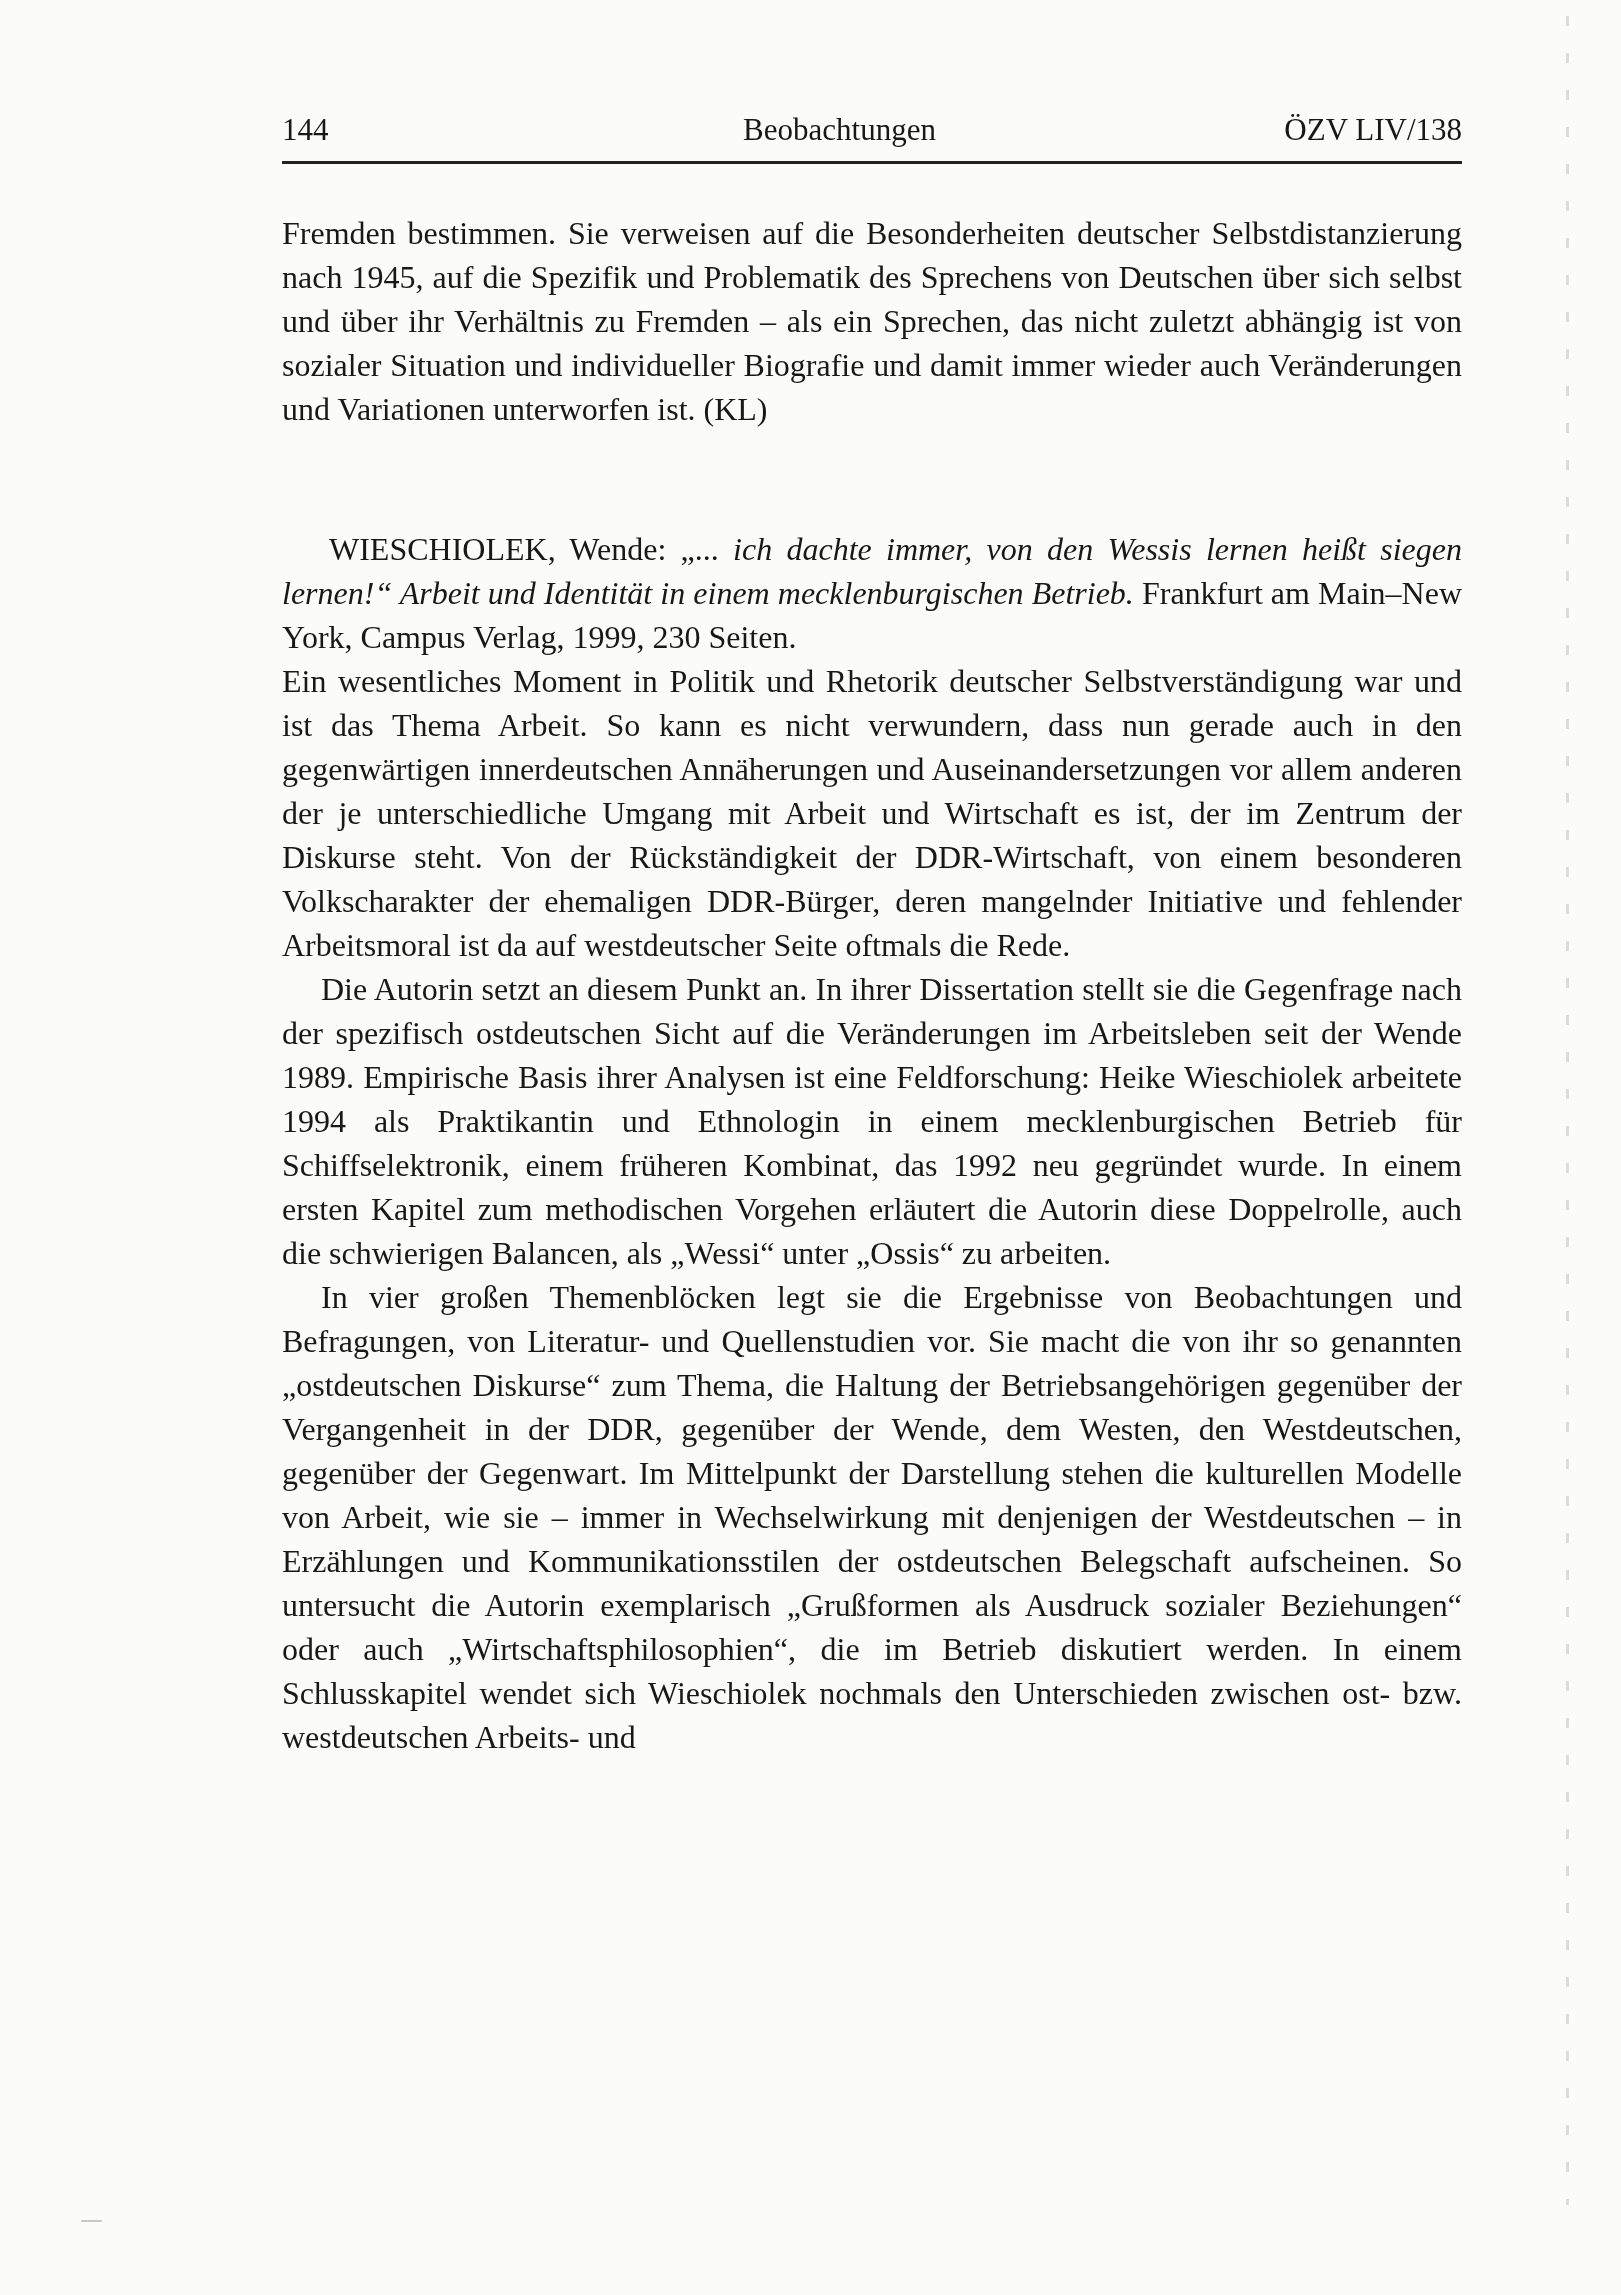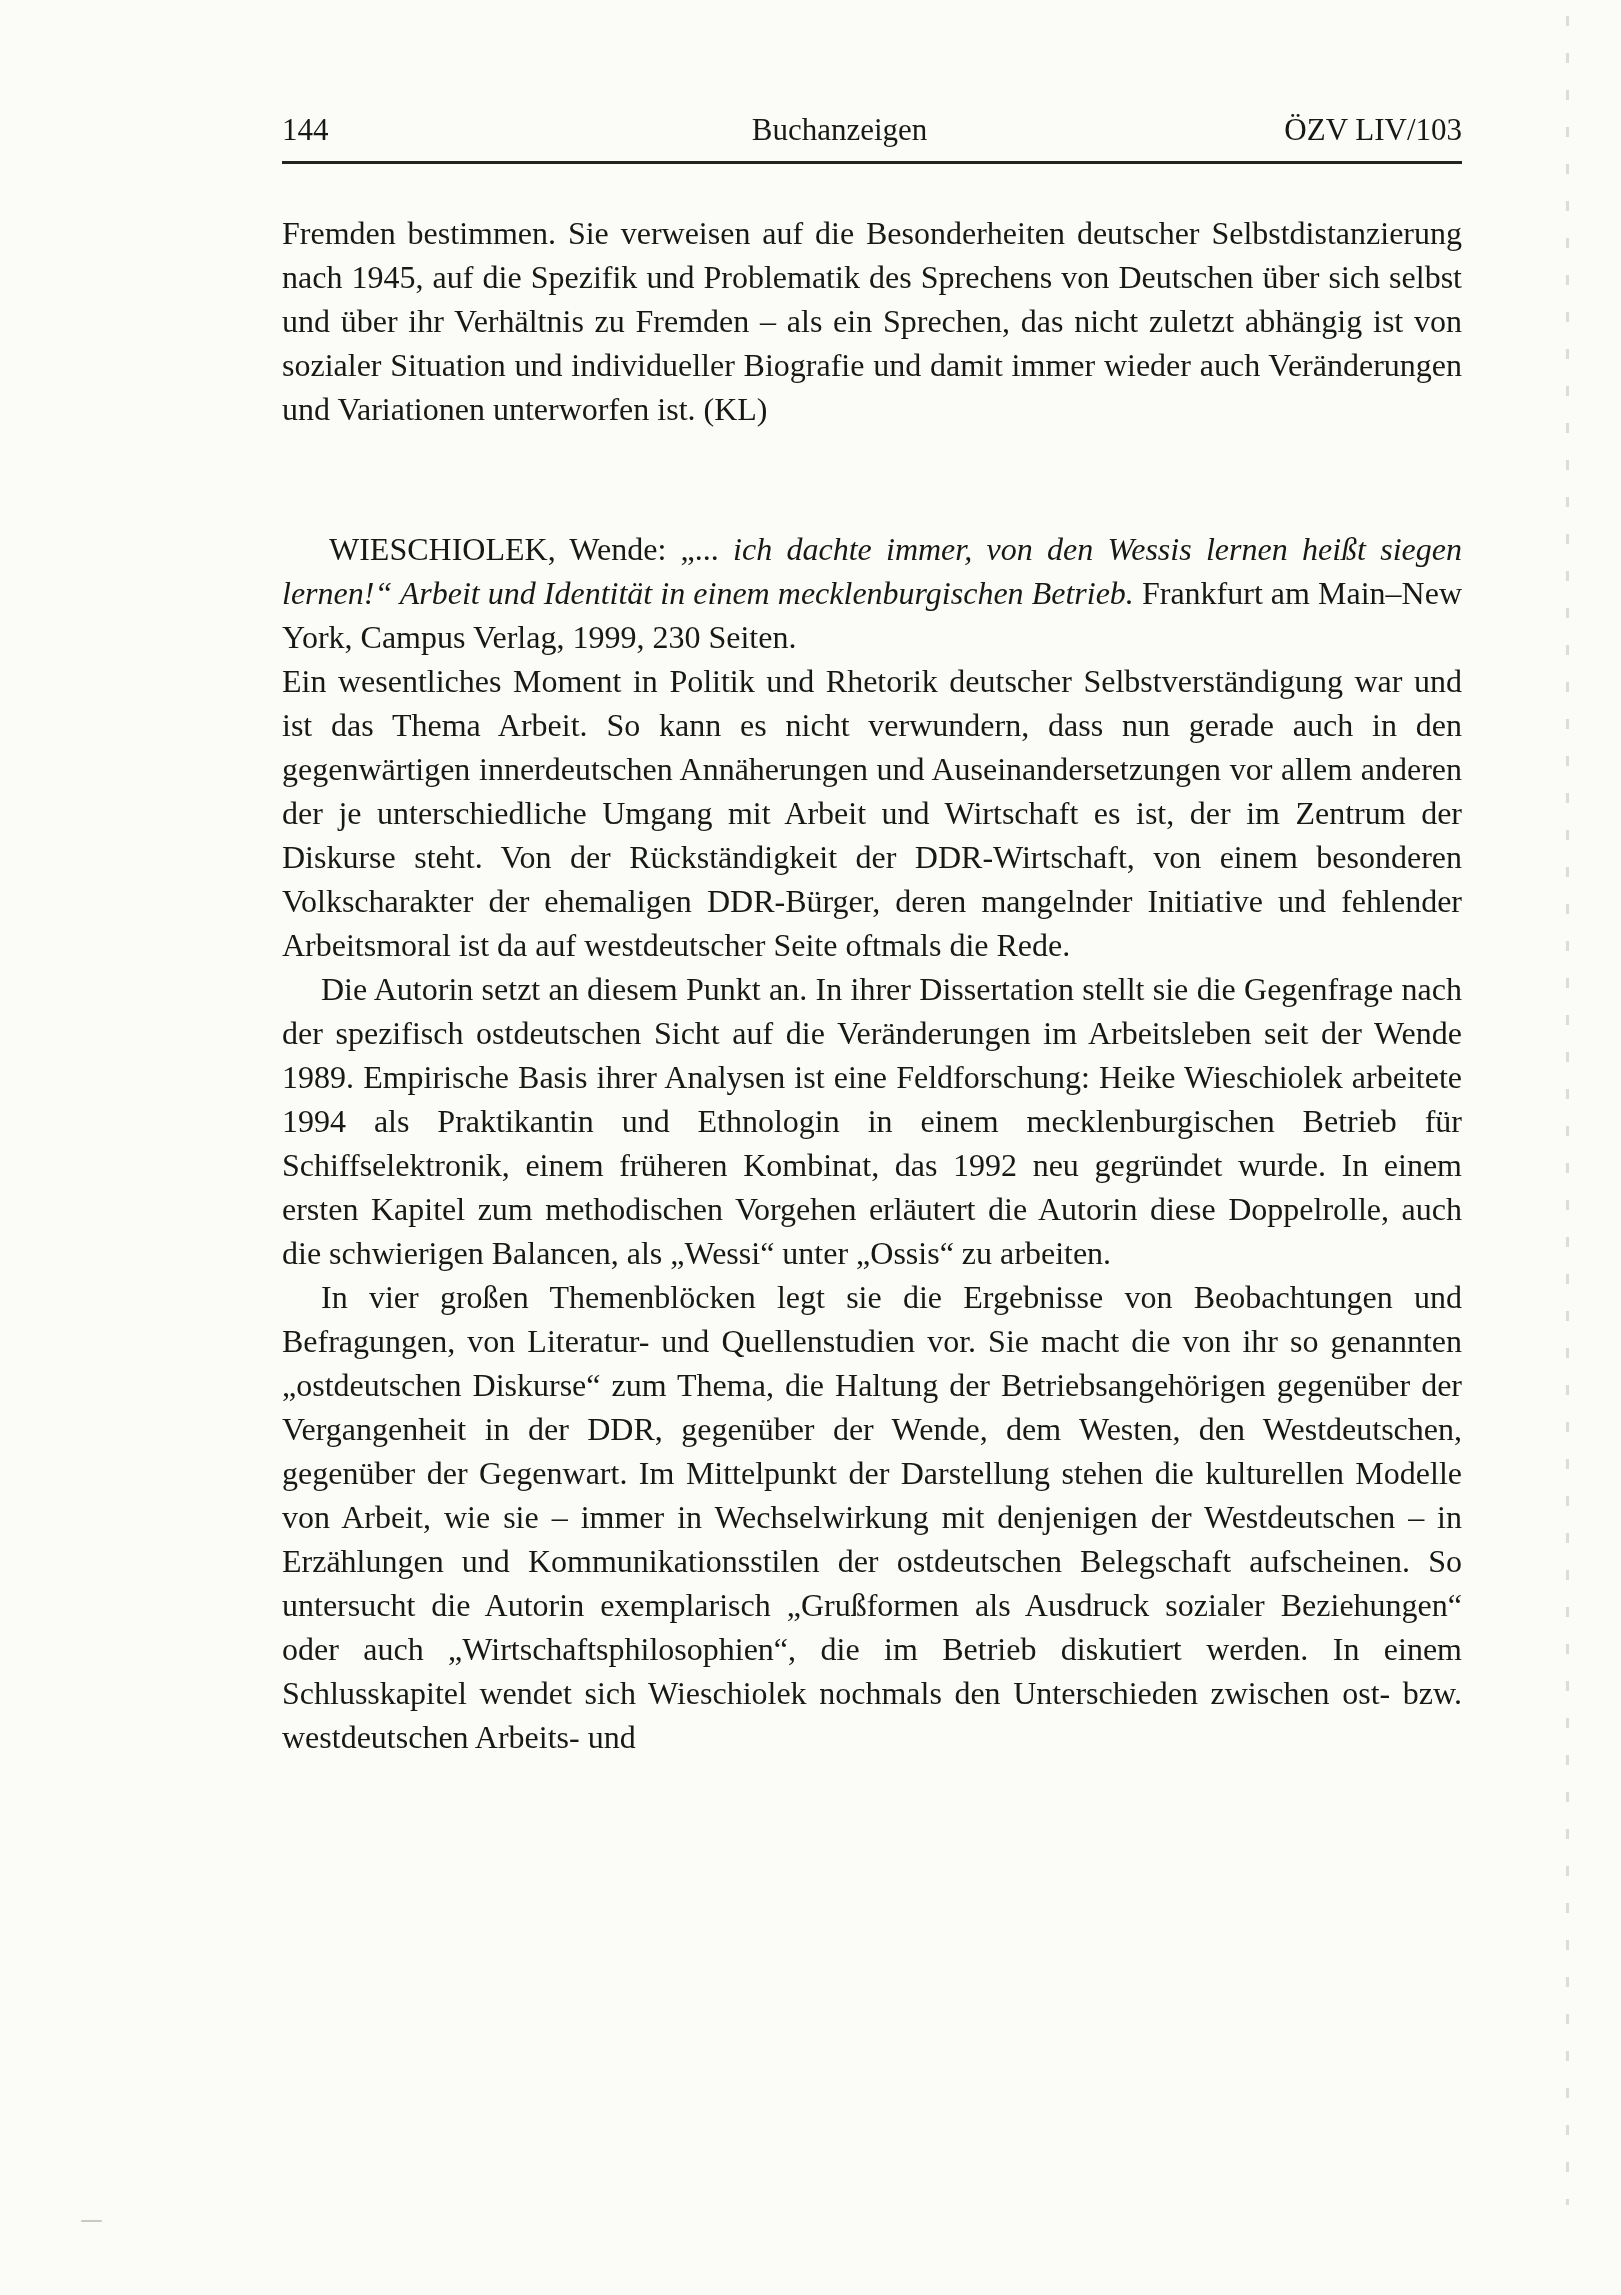--- a/index.html
+++ b/index.html
@@ -86,22 +86,22 @@
 </style>
 </head>
 <body>
 
 <div class="page">
 
   <div class="content">
 
     <header class="running-head">
       <span class="pageno">144</span>
-      <span class="title">Buchanzeigen</span>
-      <span class="issue">ÖZV LIV/103</span>
+      <span class="title">Beobachtungen</span>
+      <span class="issue">ÖZV LIV/138</span>
     </header>
 
     <div class="head-rule"></div>
 
     <main class="bodytext">
 
       <p class="para-prev">Fremden bestimmen. Sie verweisen auf die Besonderheiten deutscher Selbstdistanzierung nach 1945, auf die Spezifik und Problematik des Sprechens von Deutschen über sich selbst und über ihr Verhältnis zu Fremden – als ein Sprechen, das nicht zuletzt abhängig ist von sozialer Situation und individueller Biografie und damit immer wieder auch Veränderungen und Variationen unterworfen ist. (KL)</p>
 
       <p class="citation"><span>WIESCHIOLEK, Wende: „... </span><span class="ital">ich dachte immer, von den Wessis lernen heißt siegen lernen!“ Arbeit und Identität in einem mecklenburgischen Betrieb.</span><span> Frankfurt am Main–New York, Campus Verlag, 1999, 230 Seiten.</span></p>
 

